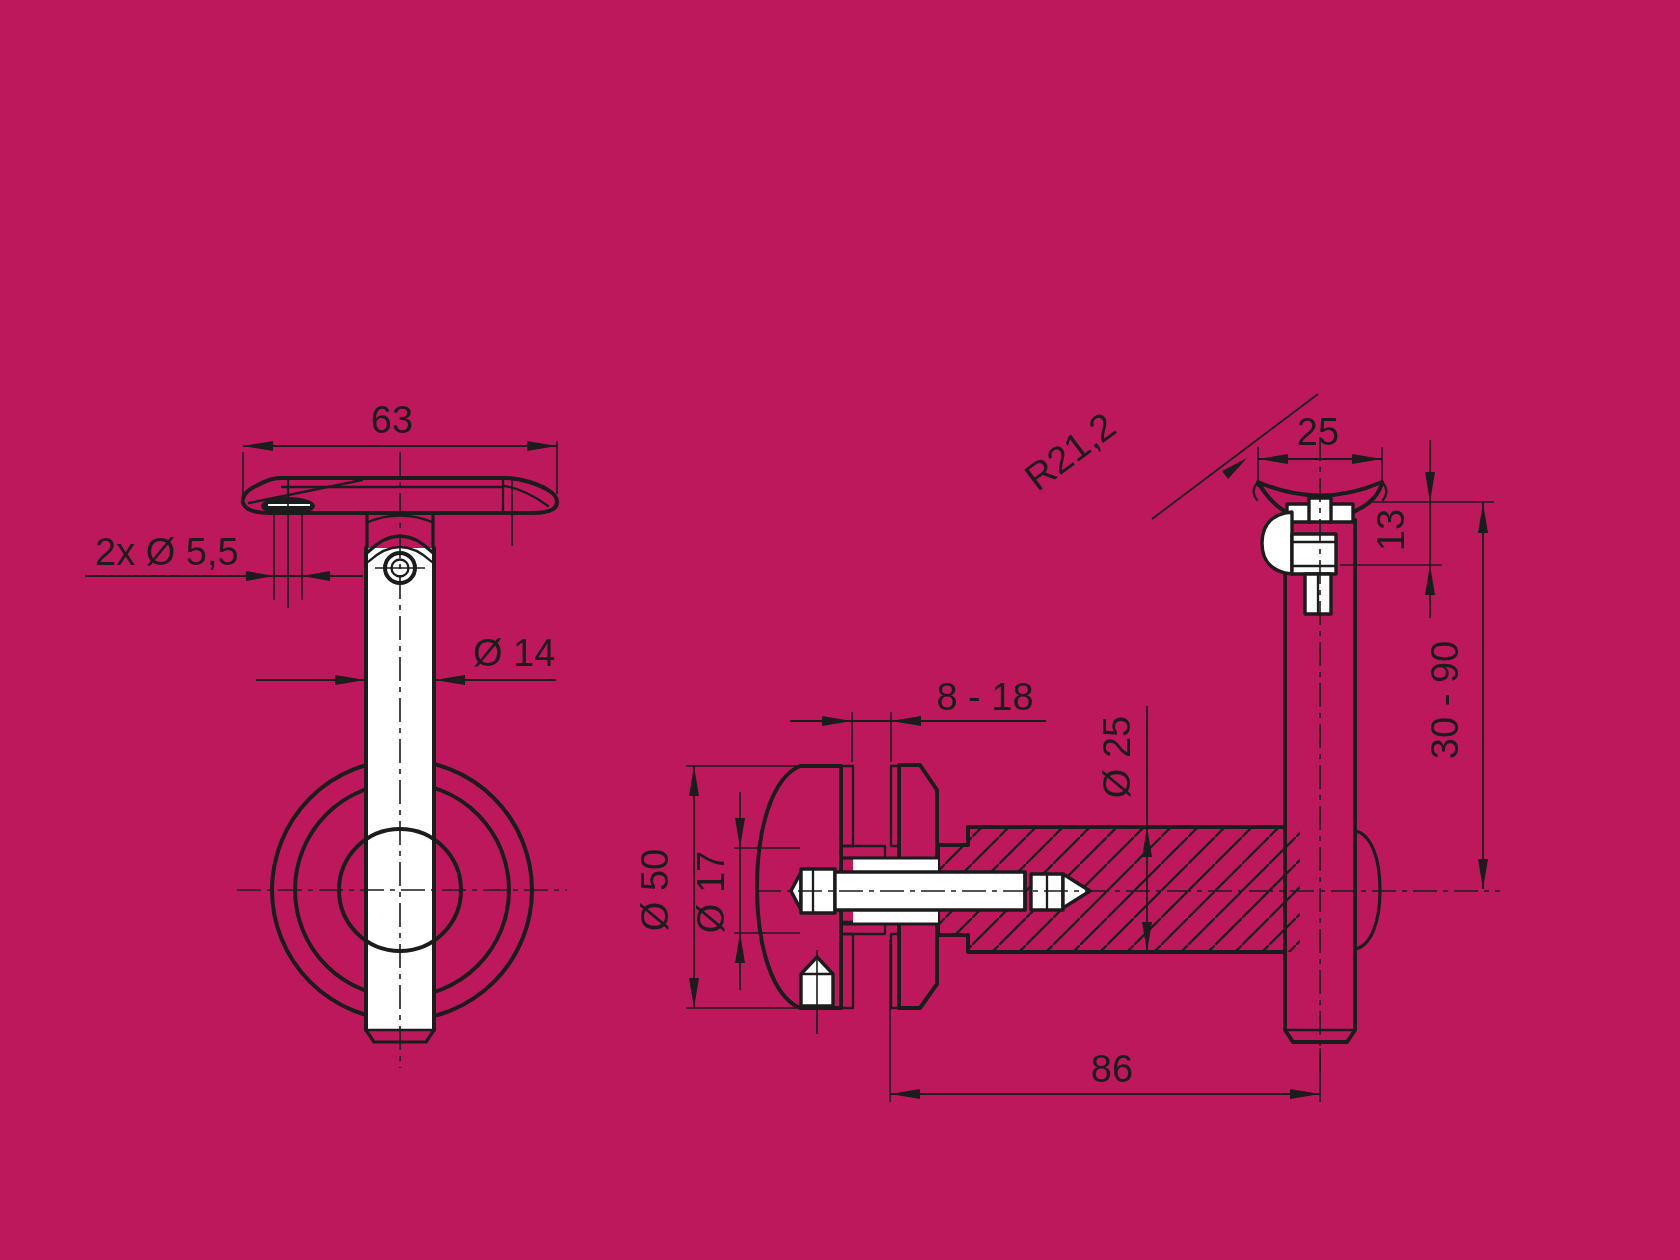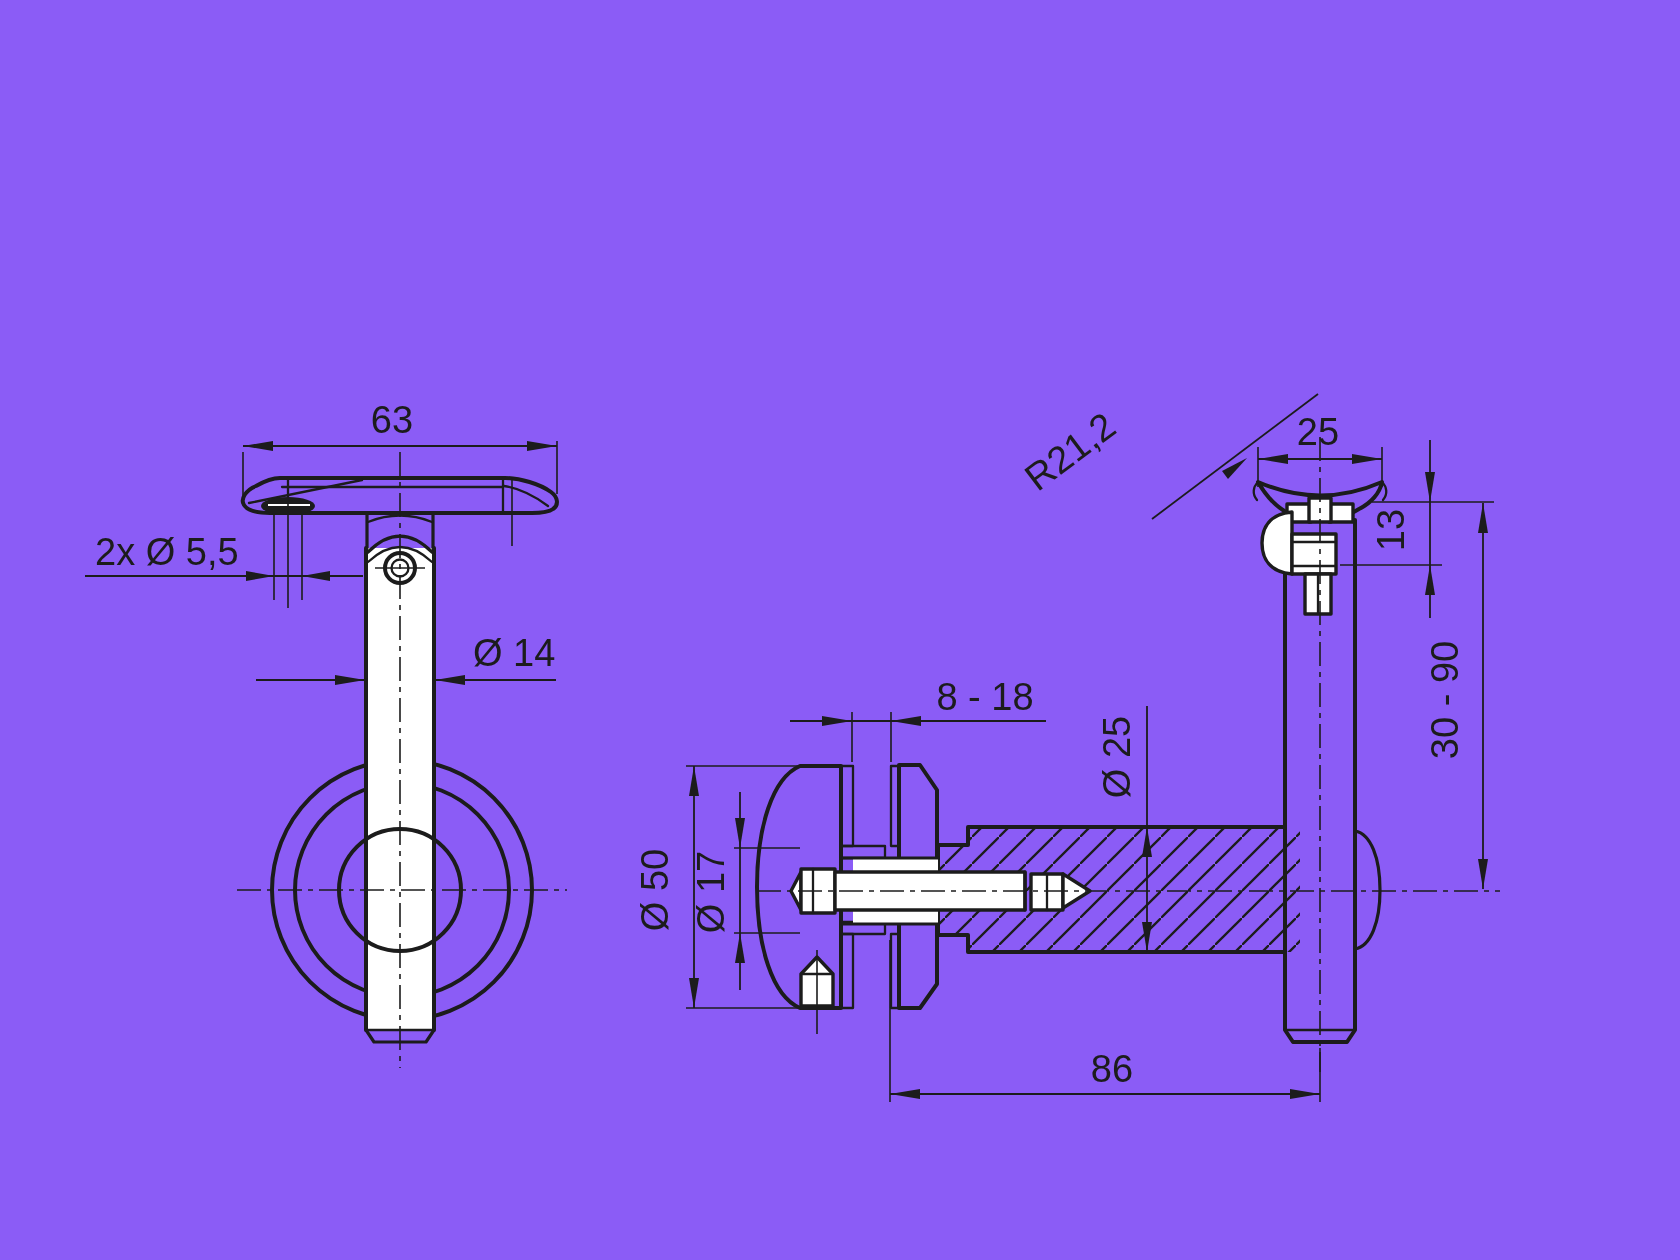--- a/index.html
+++ b/index.html
@@ -1,16 +1,16 @@
 <!DOCTYPE html>
 <html><head>
 <meta charset="utf-8">
 <style>
   html,body { margin:0; padding:0; background:#ffffff; }
-  #stage { position:relative; width:1680px; height:1260px; background:#8b5cf6; overflow:hidden; }
+  #stage { position:relative; width:1680px; height:1260px; background:#be185d; overflow:hidden; }
   svg { position:absolute; left:0; top:0; }
   
   .ol   { fill:none; stroke:#1c1c1c; stroke-width:4;   stroke-linejoin:round; stroke-linecap:round; }
   .ol3  { fill:none; stroke:#1c1c1c; stroke-width:3.2; stroke-linejoin:round; stroke-linecap:round; }
   .in   { fill:none; stroke:#1c1c1c; stroke-width:2.3; stroke-linejoin:round; stroke-linecap:round; }
   .thin { fill:none; stroke:#1c1c1c; stroke-width:1.6; }
   .dim  { fill:none; stroke:#1c1c1c; stroke-width:1.8; }
   .cl   { fill:none; stroke:#1c1c1c; stroke-width:1.6; stroke-dasharray:24 6 5 6; }
   .arr  { fill:#1c1c1c; stroke:none; }
   .wh   { fill:#ffffff; }

